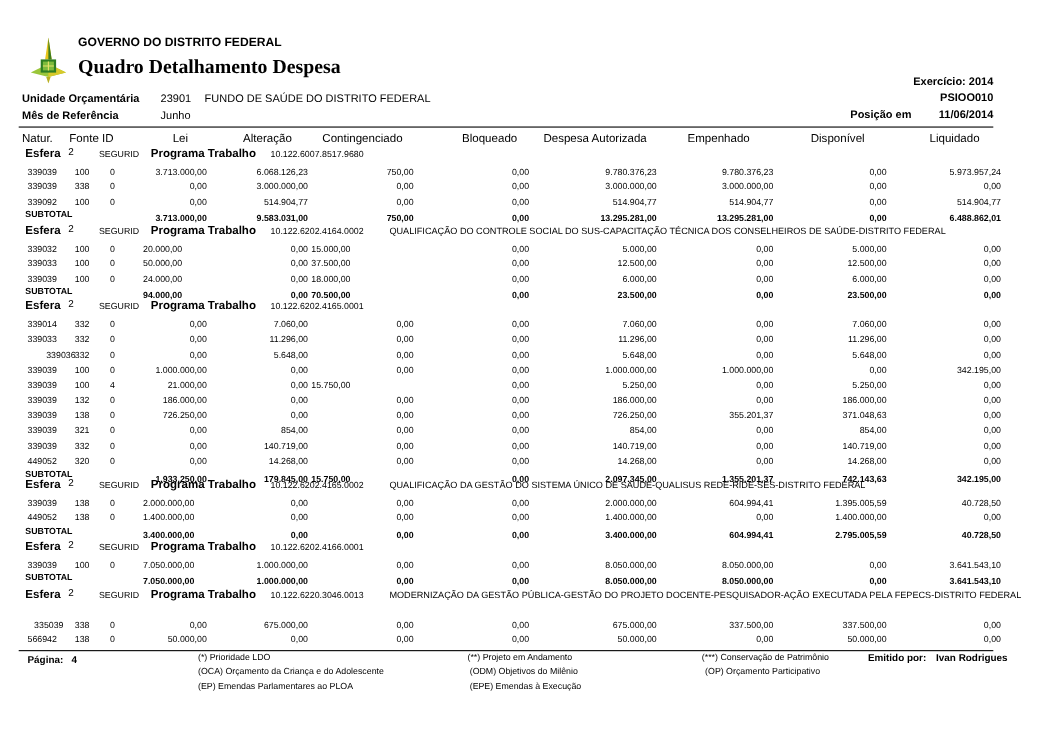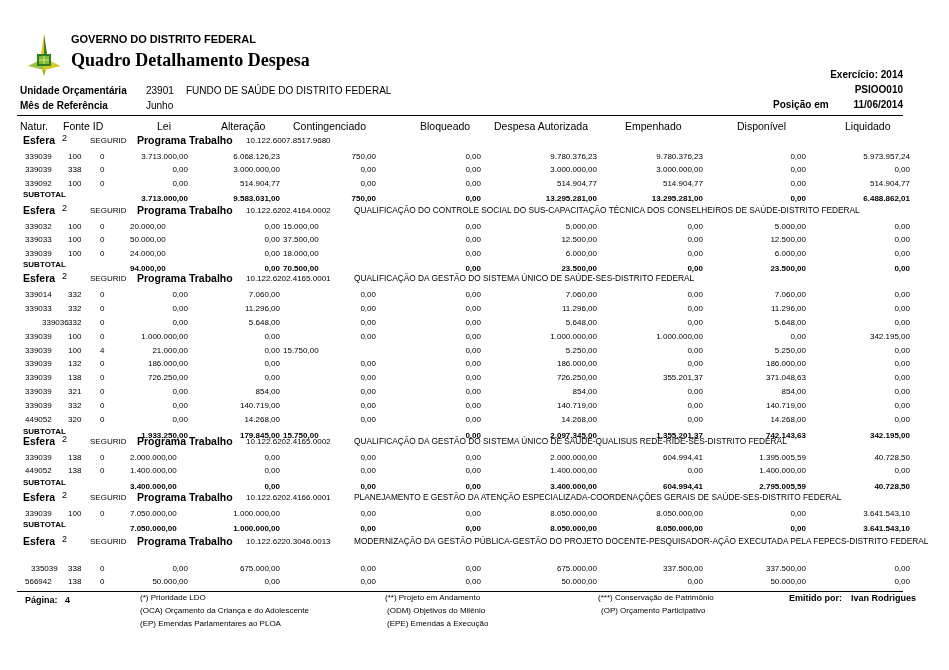--- a/index.html
+++ b/index.html
@@ -30,21 +30,21 @@
   .r span { position: absolute; top: 0; }
   .num { text-align: right; }
   .sub { font-weight: bold; }
   .esfera-lbl { font-size: 10.5px; font-weight: bold; }
   .esfera-val { font-size: 9px; }
   .segurid { font-size: 8px; }
   .prog-lbl { font-size: 10.5px; font-weight: bold; }
   .prog-code { font-size: 8px; }
   .prog-desc { font-size: 8.3px; width: 590px; white-space: normal; line-height: 10px; }
 
-  .foot { position: absolute; font-size: 8px; white-space: nowrap; }
+  .foot { position: absolute; font-size: 8px; white-space: nowrap; margin-left: 40px; }
   .foot-b { position: absolute; font-size: 9px; font-weight: bold; white-space: nowrap; }
 </style>
 </head>
 <body>
 
 <svg class="logo" viewBox="0 0 36 42">
   <polygon points="18,0 21,20 15,20" fill="#e7c51c"></polygon>
   <polygon points="18,0 21,20 18,20" fill="#3d7d1f"></polygon>
   <polygon points="2,32 18,24 34,32 18,36" fill="#9ac63a"></polygon>
   <polygon points="18,24 34,32 18,36" fill="#d8c92a"></polygon>
@@ -196,21 +196,20 @@
       <span class="num" style="left: 613px; width: 90px; text-align: right; top: 4px;">0,00</span>
       <span class="num" style="left: 716px; width: 90px; text-align: right; top: 4px;">23.500,00</span>
       <span class="num" style="left: 820px; width: 90px; text-align: right; top: 4px;">0,00</span>
     </div>
     <div class="r" style="top: 272px;">
       <span class="esfera-lbl" style="left: 23px;">Esfera</span>
       <span class="esfera-val" style="left: 62px; top: -1px;">2</span>
       <span class="segurid" style="left: 90px; top: 2px;">SEGURID</span>
       <span class="prog-lbl" style="left: 137px;">Programa Trabalho</span>
       <span class="prog-code" style="left: 246px; top: 2px;">10.122.6202.4165.0001</span>
-      <span class="prog-desc" style="left: 354px; top: 1px;">QUALIFICAÇÃO DA GESTÃO DO SISTEMA ÚNICO DE SAÚDE-SES-DISTRITO FEDERAL</span>
     </div>
     <div class="r" style="top: 290px;">
       <span style="left: 25px;">339014</span>
       <span style="left: 68px;">332</span>
       <span style="left: 100px;">0</span>
       <span class="num" style="left: 98px; width: 90px; text-align: right;">0,00</span>
       <span class="num" style="left: 190px; width: 90px; text-align: right;">7.060,00</span>
       <span class="num" style="left: 286px; width: 90px; text-align: right;">0,00</span>
       <span class="num" style="left: 391px; width: 90px; text-align: right;">0,00</span>
       <span class="num" style="left: 507px; width: 90px; text-align: right;">7.060,00</span>
@@ -390,21 +389,20 @@
       <span class="num" style="left: 613px; width: 90px; text-align: right; top: 4px;">604.994,41</span>
       <span class="num" style="left: 716px; width: 90px; text-align: right; top: 4px;">2.795.005,59</span>
       <span class="num" style="left: 820px; width: 90px; text-align: right; top: 4px;">40.728,50</span>
     </div>
     <div class="r" style="top: 491px;">
       <span class="esfera-lbl" style="left: 23px;">Esfera</span>
       <span class="esfera-val" style="left: 62px; top: -1px;">2</span>
       <span class="segurid" style="left: 90px; top: 2px;">SEGURID</span>
       <span class="prog-lbl" style="left: 137px;">Programa Trabalho</span>
       <span class="prog-code" style="left: 246px; top: 2px;">10.122.6202.4166.0001</span>
-      <span class="prog-desc" style="left: 354px; top: 1px;">PLANEJAMENTO E GESTÃO DA ATENÇÃO ESPECIALIZADA-COORDENAÇÕES GERAIS DE SAÚDE-SES-DISTRITO FEDERAL</span>
     </div>
     <div class="r" style="top: 509px;">
       <span style="left: 25px;">339039</span>
       <span style="left: 68px;">100</span>
       <span style="left: 100px;">0</span>
       <span class="num" style="left: 130px;">7.050.000,00</span>
       <span class="num" style="left: 190px; width: 90px; text-align: right;">1.000.000,00</span>
       <span class="num" style="left: 286px; width: 90px; text-align: right;">0,00</span>
       <span class="num" style="left: 391px; width: 90px; text-align: right;">0,00</span>
       <span class="num" style="left: 507px; width: 90px; text-align: right;">8.050.000,00</span>

